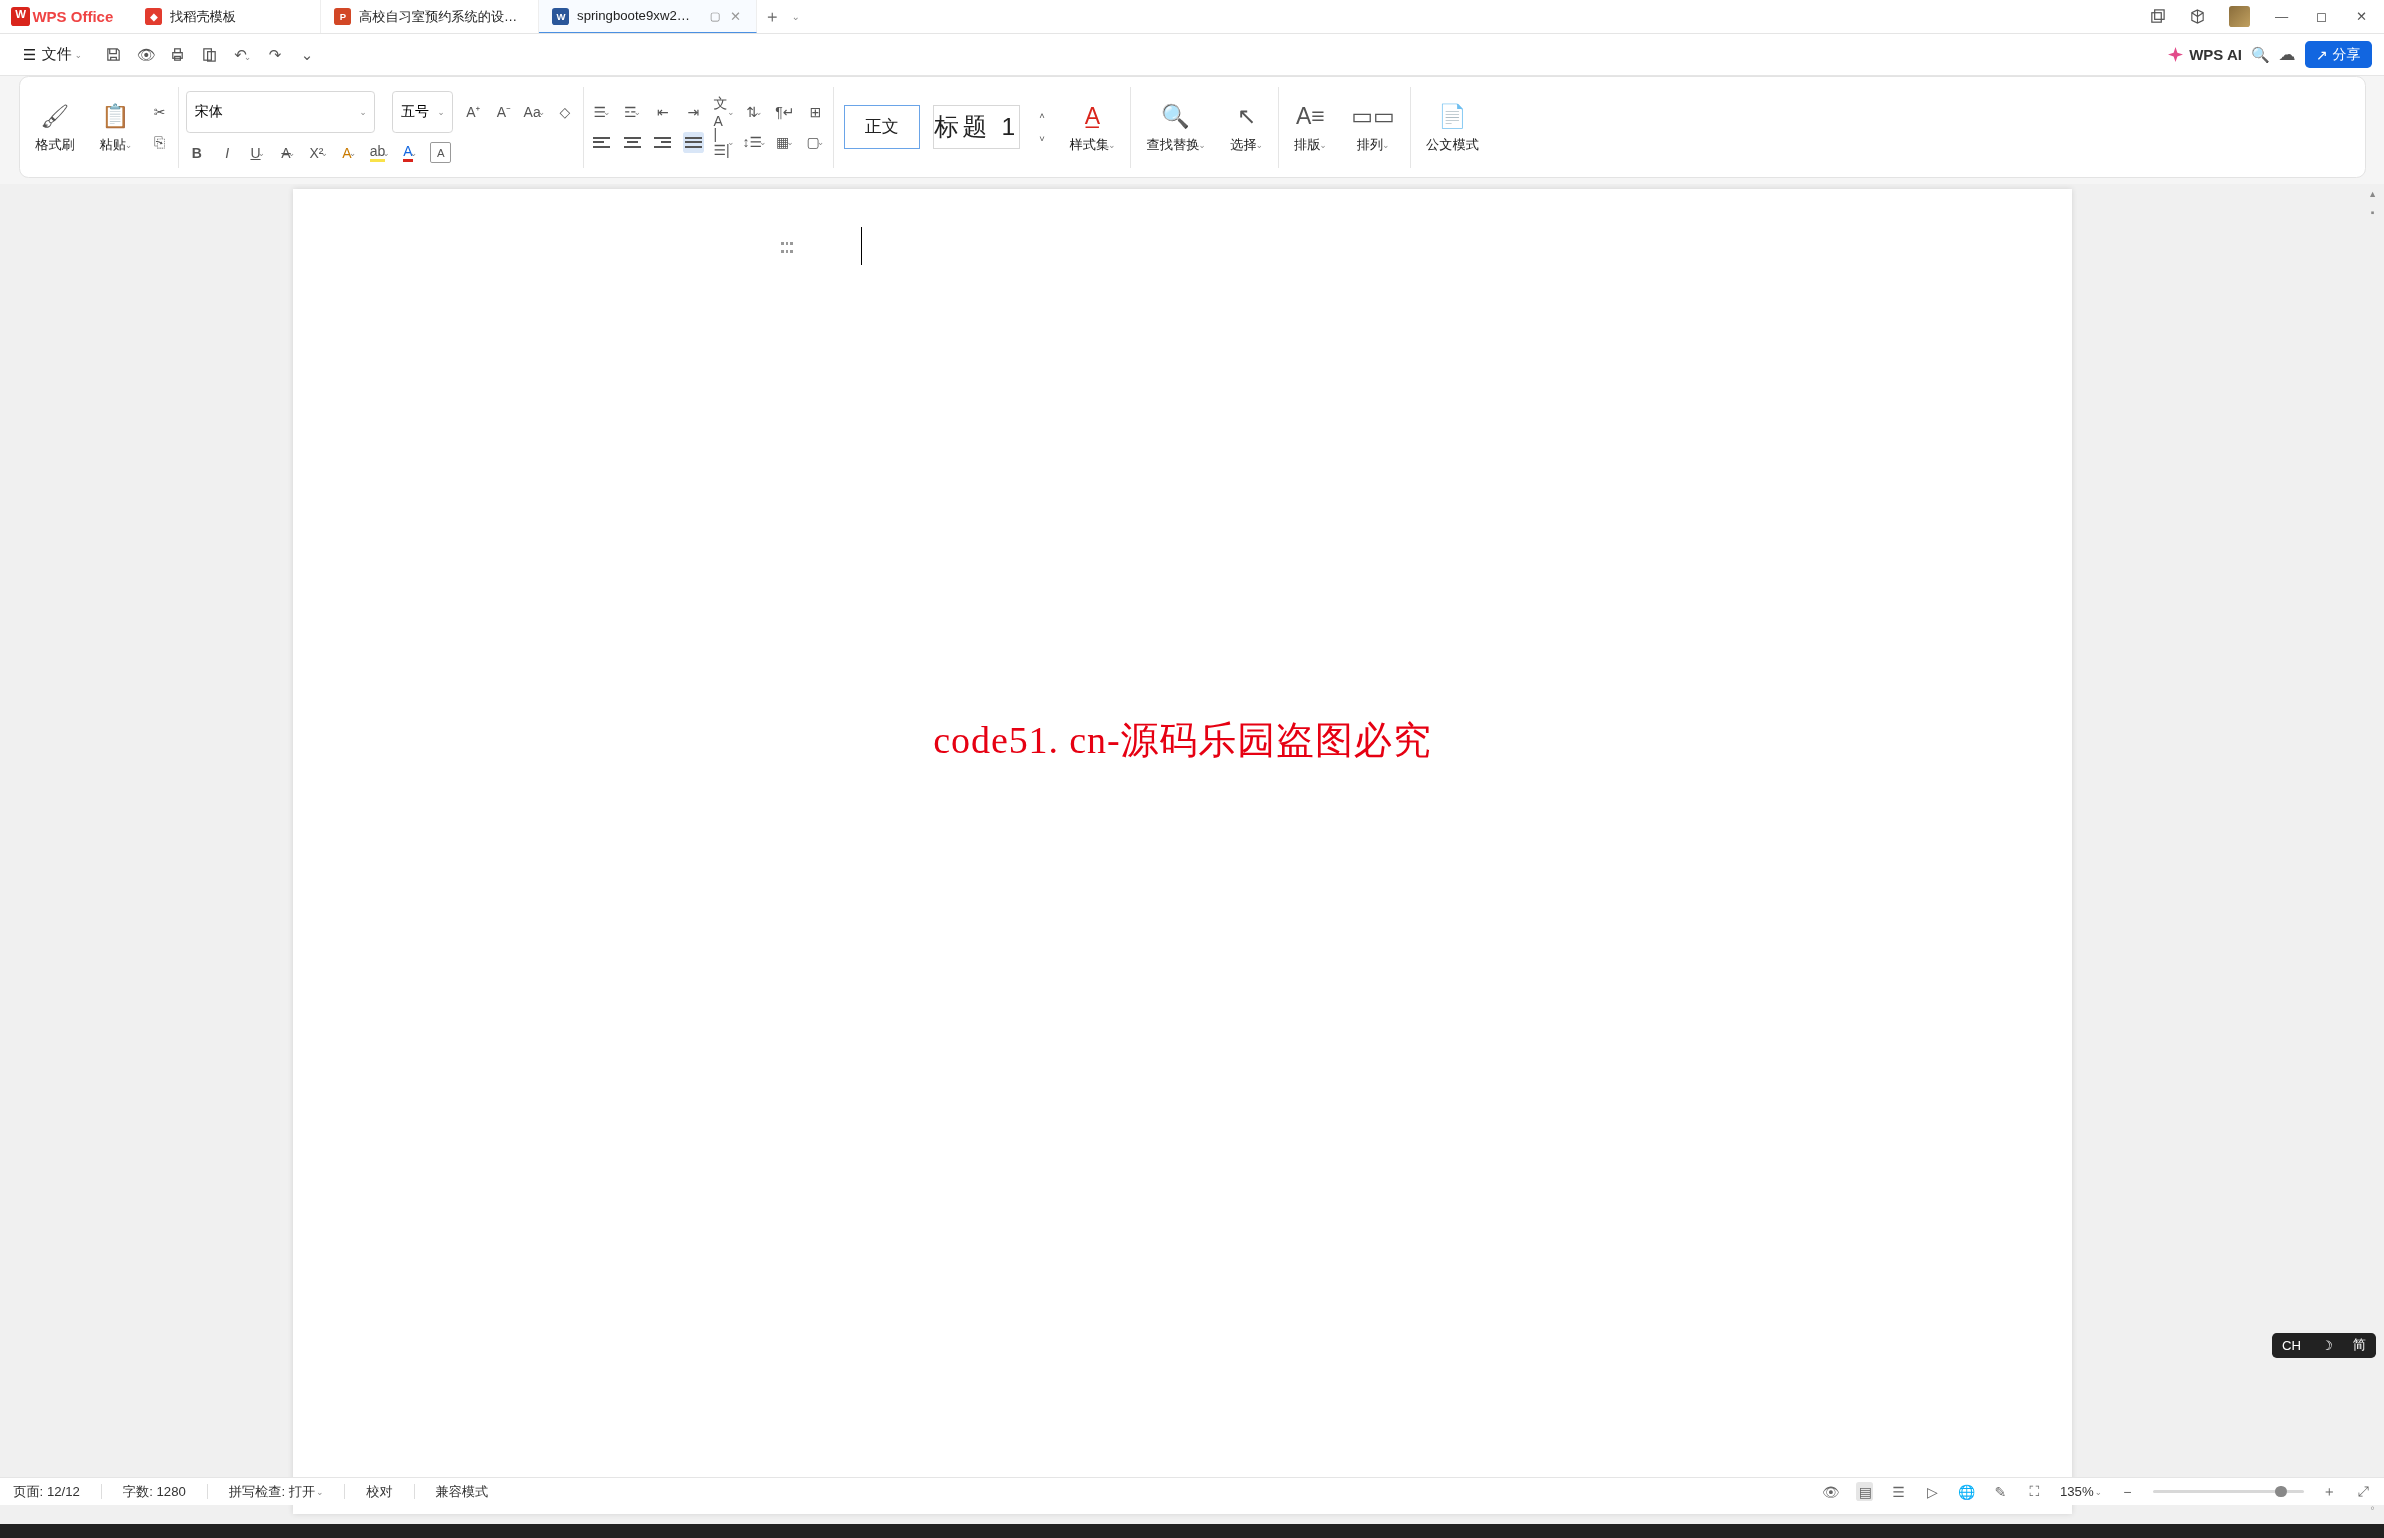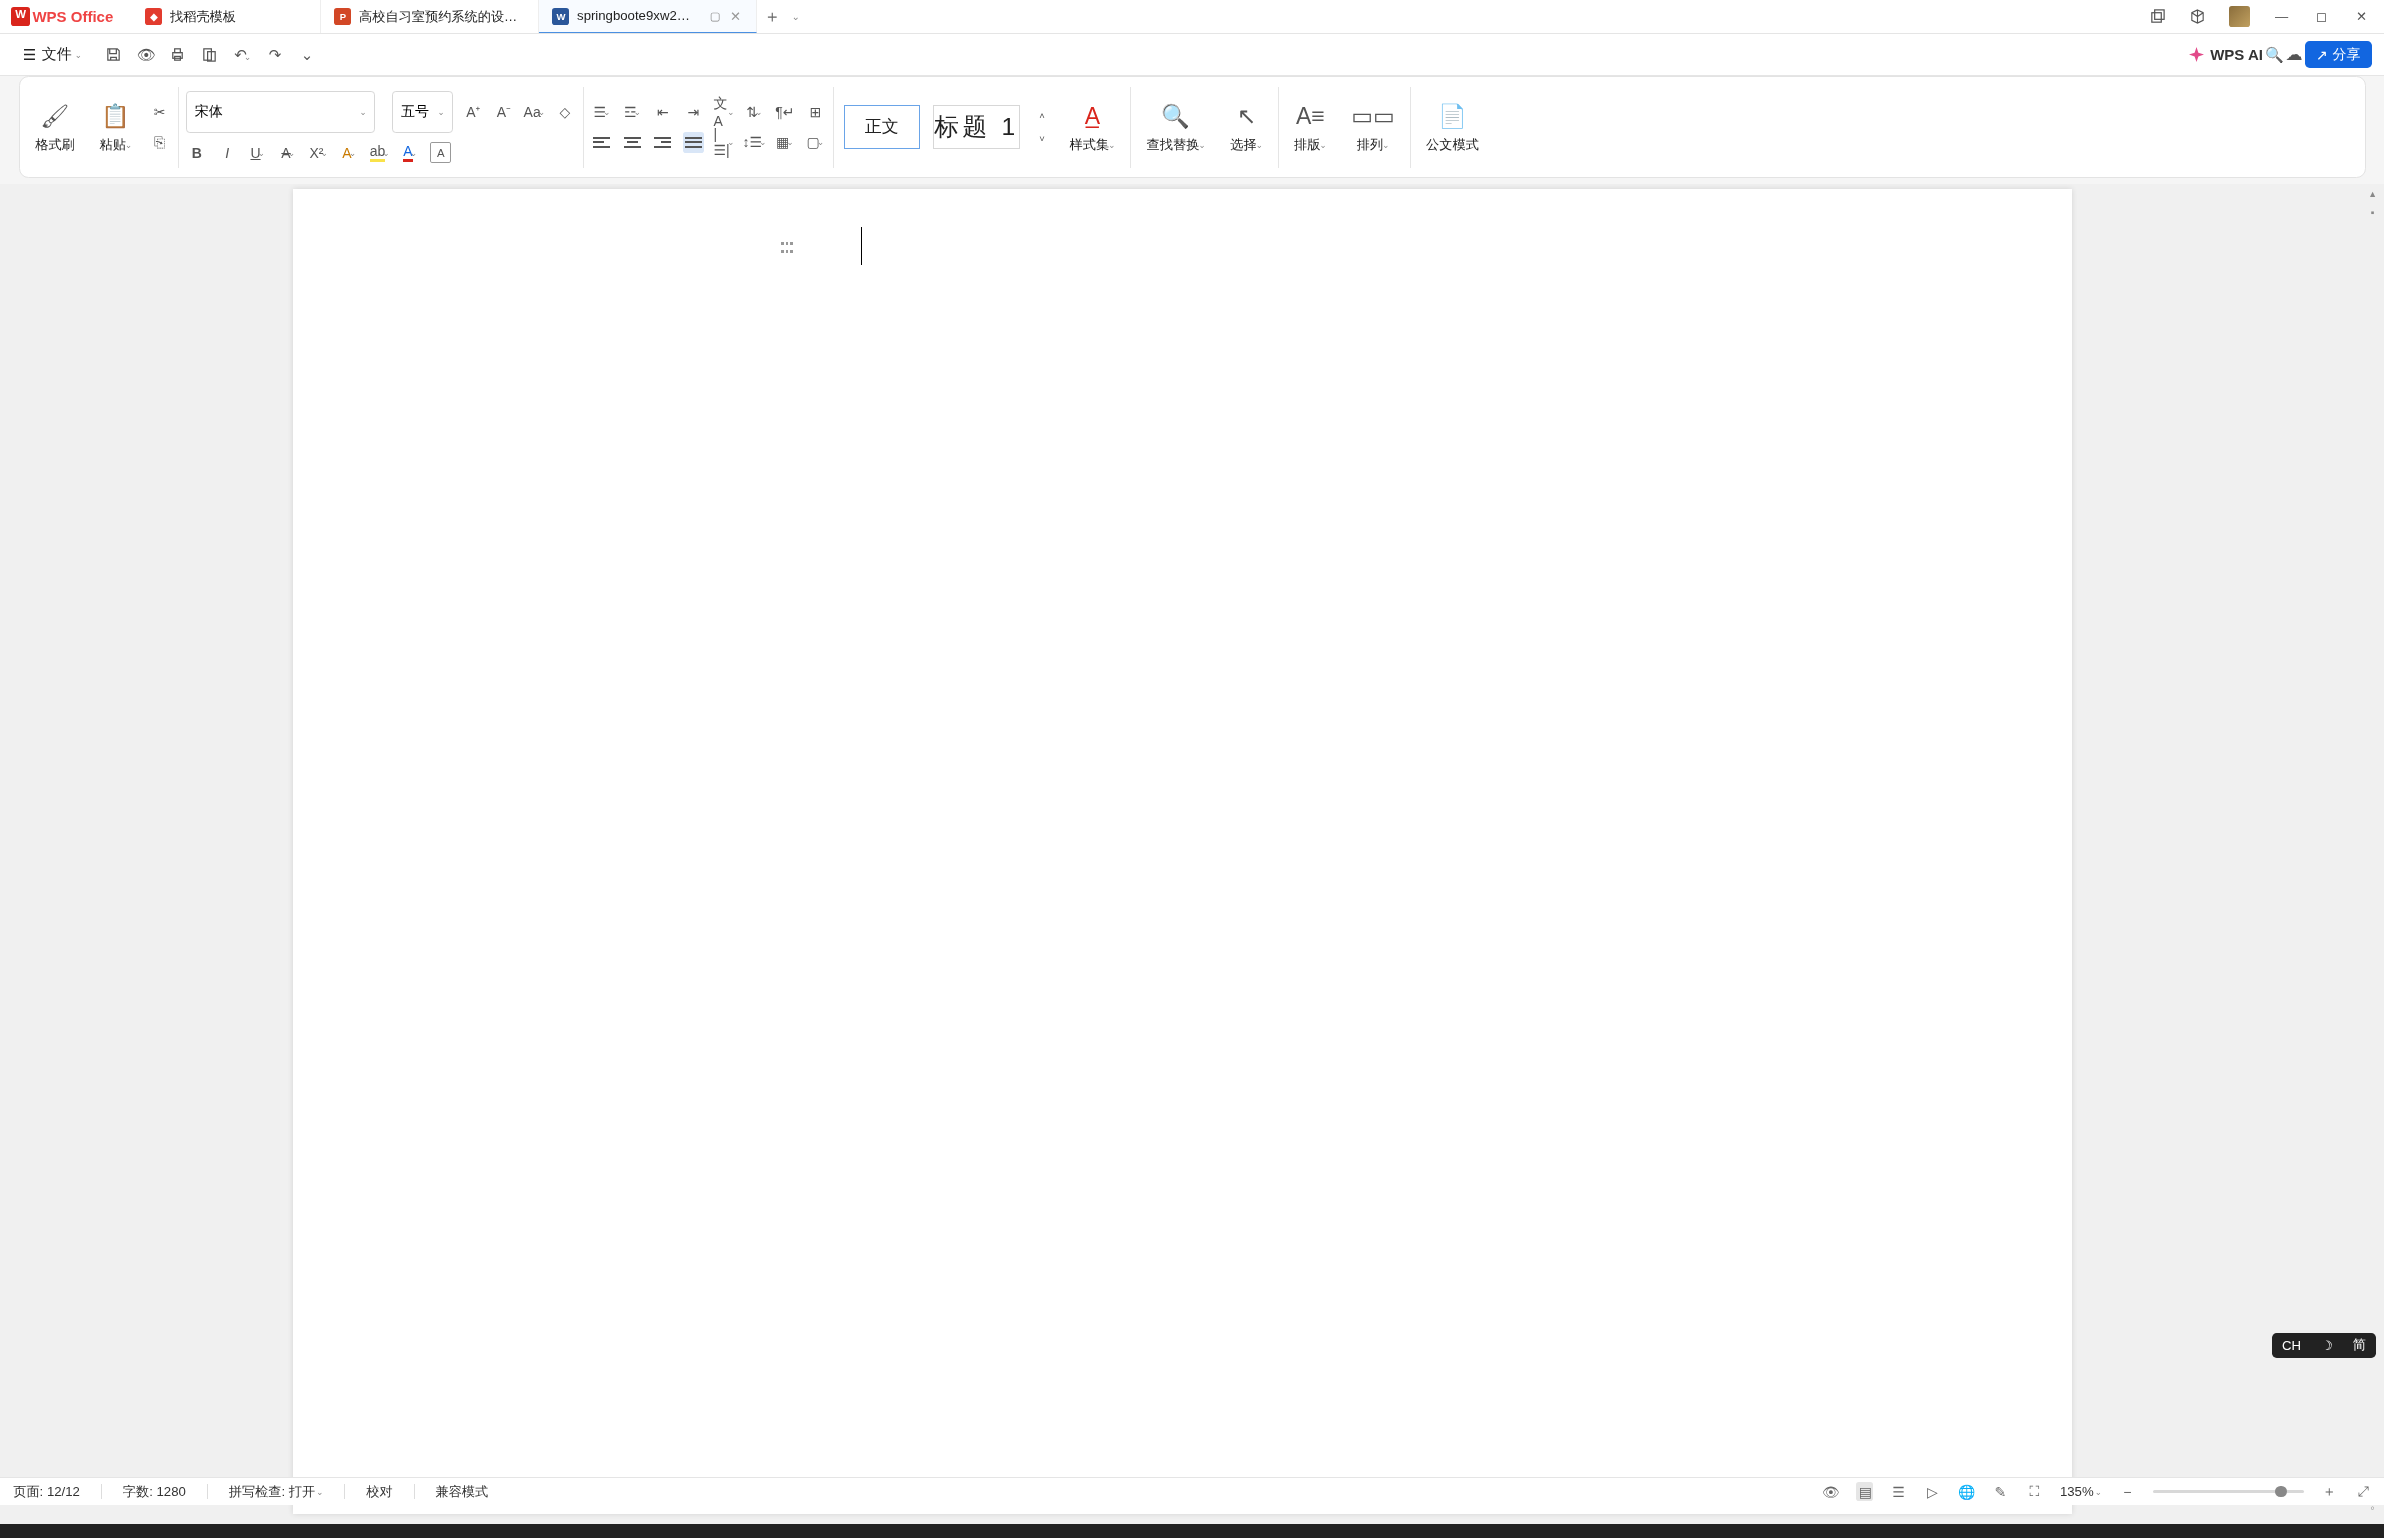--- a/index.html
+++ b/index.html
@@ -27,21 +27,21 @@
 .avatar { width:21px; height:21px; border-radius:2.8px; background:linear-gradient(135deg,#8a6d3b,#c0a060); }
 
 
 .menubar { height:42px; background:#fff; display:flex; align-items:center; padding:0 13.2px; border-bottom:0.9px solid #e5e5e5; }
 .file-btn { display:flex; align-items:center; gap:5.7px; color:#222; font-size:15px; padding:3.8px 9.5px; cursor:pointer; }
 .qat { display:flex; align-items:center; gap:13.2px; margin-left:13.2px; }
 .qat .qicon { color:#555; font-size:15px; cursor:pointer; width:19px; text-align:center; }
 .menus { display:flex; align-items:center; gap:30px; margin-left:312px; }
 .menu-item { font-size:16px; color:#222; padding:5.7px 3.8px; cursor:pointer; }
 .menu-item.active { color:#1266e0; border-bottom:2.8px solid #1266e0; padding-bottom:4.7px; }
-.menu-right { margin-left:auto; display:flex; align-items:center; gap:2px; }
+.menu-right { margin-left:auto; display:flex; align-items:center; gap:9px; }
 .wps-ai { display:flex; align-items:center; gap:5.7px; color:#333; font-size:15px; font-weight:600; cursor:pointer; }
 .wps-ai .spark { width:15px; height:15px; }
 .cloud { color:#555; font-size:17px; cursor:pointer; }
 .share-btn { background:#1266e0; color:#fff; border-radius:4.7px; padding:4.7px 11.4px; font-size:14px; display:flex; align-items:center; gap:4.7px; cursor:pointer; }
 
 
 .ribbon-wrap { padding:0 19px 5.7px 19px; background:#f5f5f5; }
 .ribbon { background:#fff; border:0.9px solid #e3e3e3; border-radius:9.5px; height:102px; display:flex; align-items:stretch; }
 .rib-group { display:flex; flex-direction:column; justify-content:center; padding:3.8px 7.6px; }
 .rib-sep   { width:0.9px; background:#e5e5e5; margin:9.5px 0; }
@@ -372,20 +372,21 @@
   <div class="page">
     <div class="cursor-handle">
         <i></i>
         <i></i>
         <i></i>
         <i></i>
         <i></i>
         <i></i>
       </div>
     <div class="caret"></div>
+    <div class="watermark">code51. cn-源码乐园盗图必究</div>
   </div>
 
   <div class="rail">
     <span class="arrow">▴</span>
     <span class="arrow">▪</span>
     <div style="flex:1"></div>
     <span class="arrow">▾</span>
     <span class="arrow" style="font-size:12.3px">◦</span>
     <span class="arrow">▾</span>
   </div>

